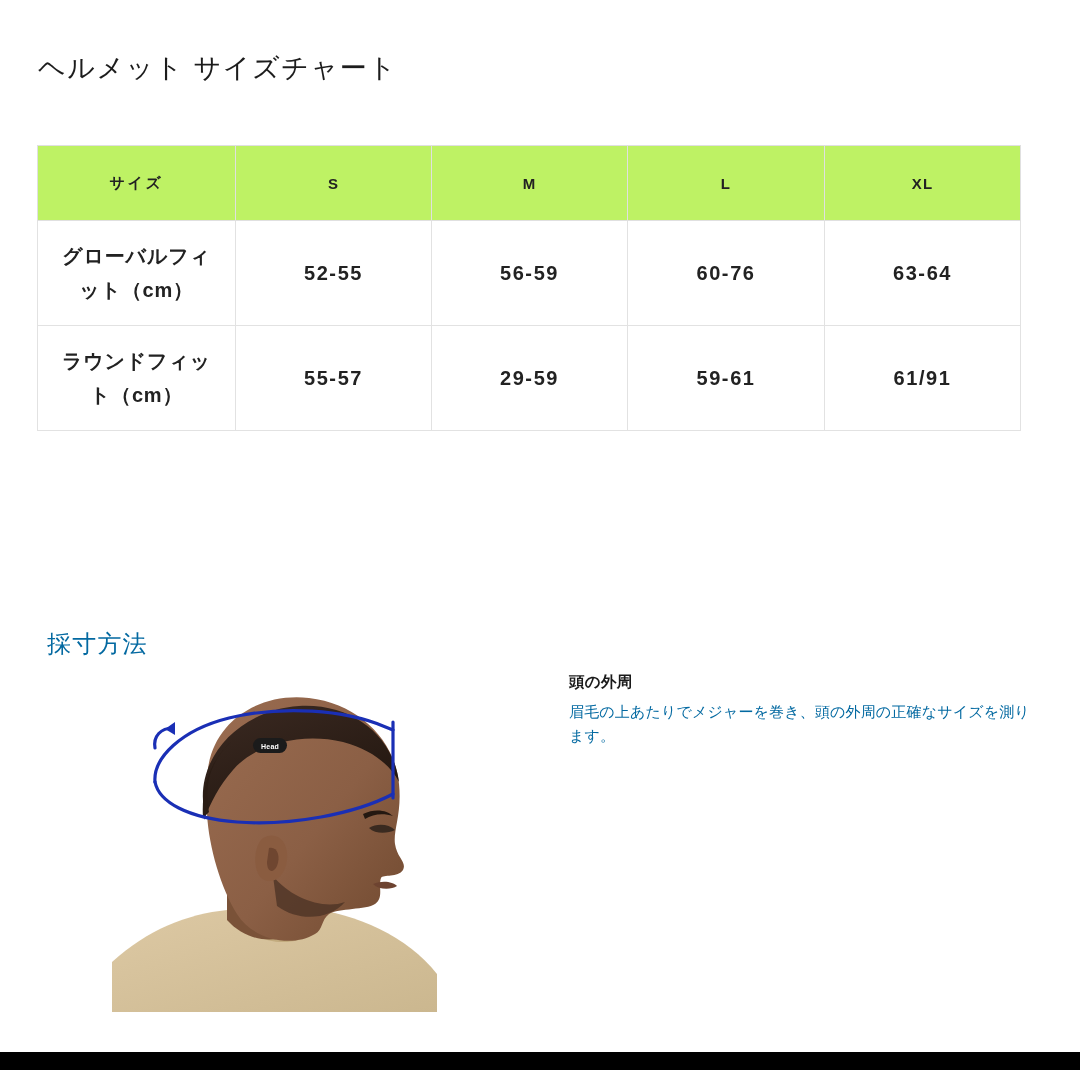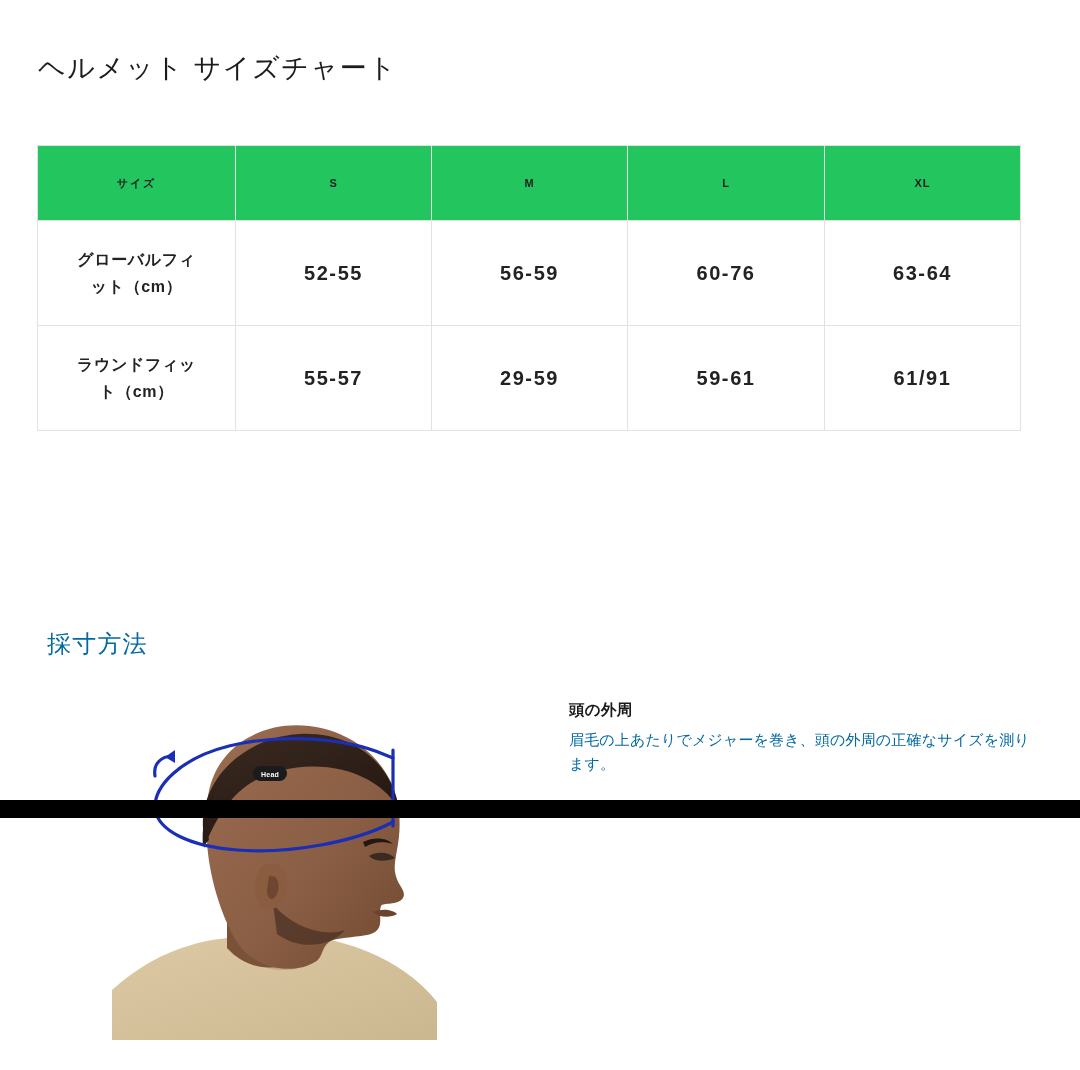--- a/index.html
+++ b/index.html
@@ -12,21 +12,21 @@
     background: #ffffff;
     font-family: "Liberation Sans", sans-serif;
     color: #1a1a1a;
     position: relative;
     overflow: hidden;
   }
 
   .page {
     position: relative;
     width: 1080px;
-    height: 818px;
+    height: 1070px;
     box-sizing: border-box;
   }
 
   
   .chart-title {
     position: absolute;
     left: 38px;
     top: 32px;
     font-size: 27px;
     font-weight: 400;
@@ -50,34 +50,34 @@
   table.size-table td {
     border: 1px solid #e2e2e2;
     text-align: center;
     vertical-align: middle;
     font-size: 20px;
     font-weight: bold;
     color: #222;
     letter-spacing: 0.08em;
   }
   table.size-table thead th {
-    background: #22c55e;
+    background: #bef264;
     height: 72px;
     border-color: #e0e0e0;
-    font-size: 11px;
+    font-size: 15px;
   }
   table.size-table thead th.first-col {
     letter-spacing: 0.18em;
   }
   table.size-table tbody td {
     height: 102px;
     background: #ffffff;
   }
   table.size-table tbody td.row-label {
-    font-size: 16px;
+    font-size: 20px;
     font-weight: bold;
     line-height: 1.7;
     letter-spacing: 0.04em;
     padding: 0 22px;
     color: #222;
   }
   table.size-table col.c0 { width: 198px; }
   table.size-table col.c1 { width: 196px; }
   table.size-table col.c2 { width: 196px; }
   table.size-table col.c3 { width: 197px; }
@@ -90,21 +90,21 @@
     top: 608px;
     font-size: 24px;
     font-weight: 400;
     letter-spacing: 0.05em;
     color: #0369a1;
   }
 
   .measure-section {
     position: absolute;
     left: 47px;
-    top: 680px;
+    top: 652px;
     width: 990px;
     height: 360px;
   }
 
   .illustration {
     position: absolute;
     left: 30px;
     top: 10px;
     width: 400px;
     height: 350px;

